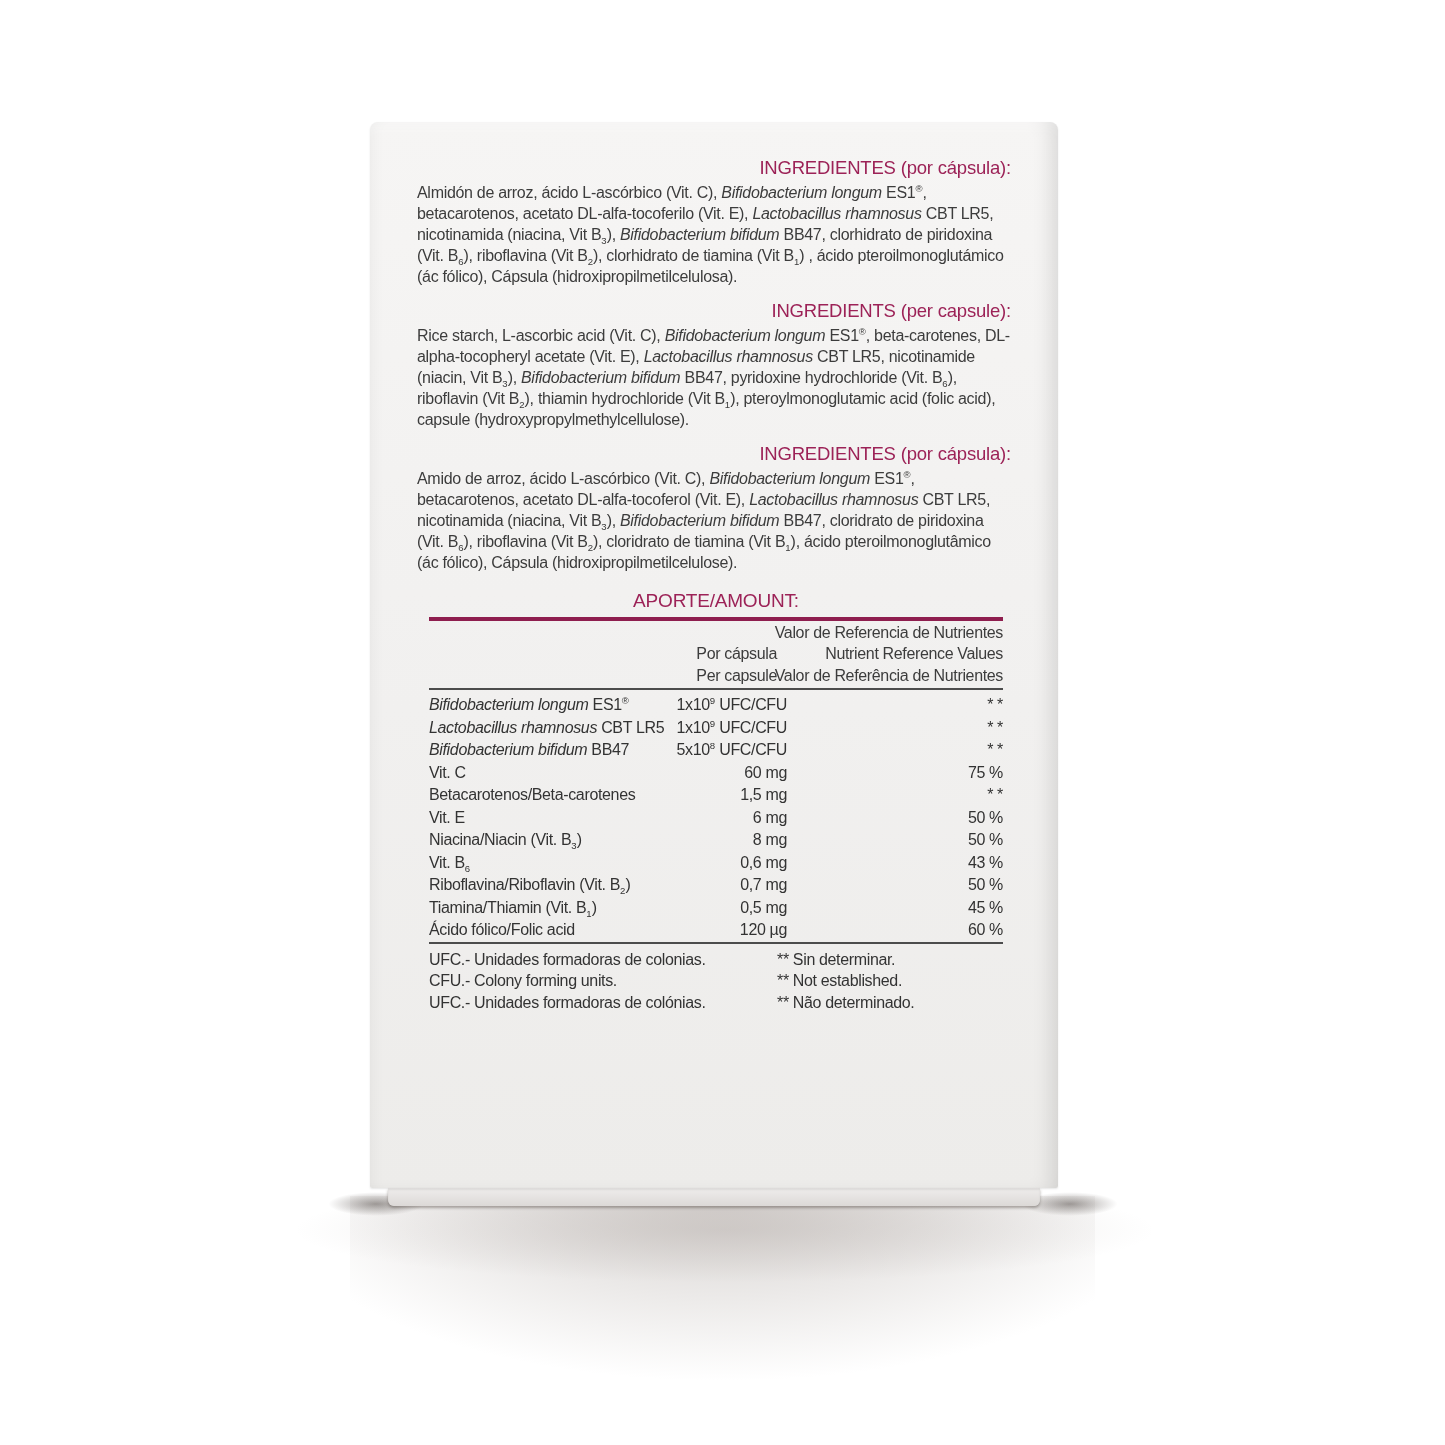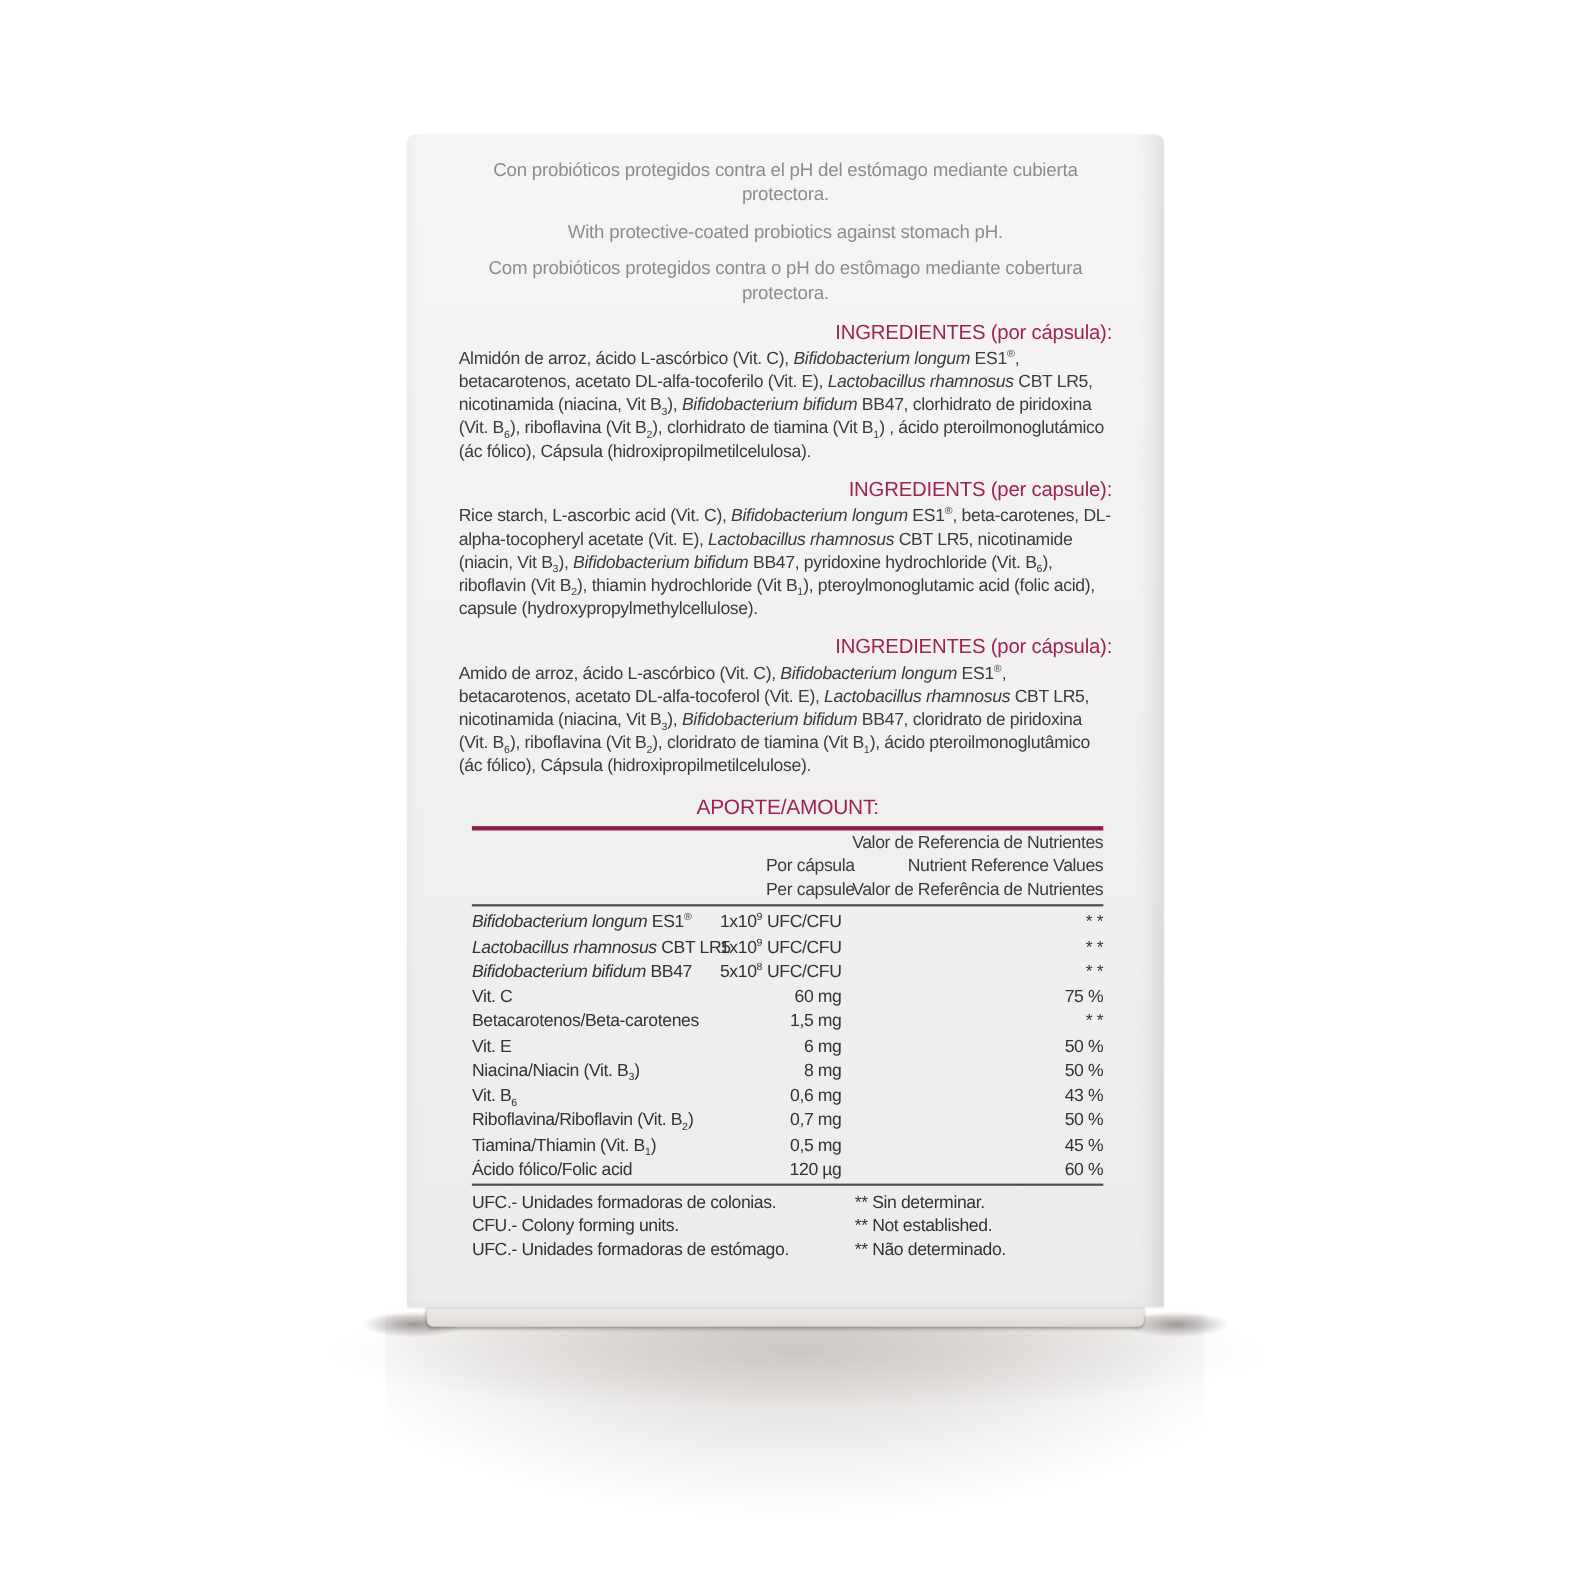--- a/index.html
+++ b/index.html
@@ -51,45 +51,40 @@
   .tbl-header{position:relative;height:67px;font-size:16px;line-height:21.5px;
     color:#3c3c3c;letter-spacing:-0.35px;}
   .hdr-col2{position:absolute;right:226px;bottom:2px;text-align:right;white-space:nowrap;}
   .hdr-col3{position:absolute;right:0;bottom:2px;text-align:right;white-space:nowrap;}
   .rule-dark{height:2px;background:#4c4c4c;}
   .rows{padding:4px 0 0;}
   .trow{position:relative;height:22.5px;font-size:16px;line-height:22.5px;color:#333333;
     letter-spacing:-0.35px;white-space:nowrap;}
   .tname{position:absolute;left:0;}
   .tname i{font-style:italic;}
-  .tamt{position:absolute;right:238px;}
+  .tamt{position:absolute;right:216px;}
   .tnrv{position:absolute;right:0;}
   .footnotes{padding-top:5px;padding-bottom:8px;font-size:16px;line-height:21.5px;
     color:#333333;letter-spacing:-0.35px;}
   .fnrow{position:relative;height:21.5px;white-space:nowrap;}
   .fn-left{position:absolute;left:0;}
   .fn-right{position:absolute;left:348px;}
 </style>
 </head>
 <body>
 
 <div class="stage">
   <div class="shadow-wide"></div>
   <div class="shadow-ground"></div>
   <div class="wing left"></div>
   <div class="wing right"></div>
 
   <div class="panel">
     <div class="panel-inner">
 
-      <div class="intro">
-        <p>Con probióticos protegidos contra el pH del estómago mediante cubierta protectora.</p>
-        <p>With protective-coated probiotics against stomach pH.</p>
-        <p>Com probióticos protegidos contra o pH do estômago mediante cobertura protectora.</p>
-      </div>
 
       <section class="sec">
         <h2>INGREDIENTES (por cápsula):</h2>
         <p><span>Almidón de arroz, ácido L-ascórbico (Vit. C), </span><i>Bifidobacterium longum</i><span> ES1</span><sup>®</sup><span>, betacarotenos, acetato DL-alfa-tocoferilo (Vit. E), </span><i>Lactobacillus rhamnosus</i><span> CBT LR5, nicotinamida (niacina, Vit B</span><sub>3</sub><span>), </span><i>Bifidobacterium bifidum</i><span> BB47, clorhidrato de piridoxina (Vit. B</span><sub>6</sub><span>), riboflavina (Vit B</span><sub>2</sub><span>), clorhidrato de tiamina (Vit B</span><sub>1</sub><span>) , ácido pteroilmonoglutámico (ác fólico), Cápsula (hidroxipropilmetilcelulosa).</span></p>
       </section>
 
       <section class="sec">
         <h2>INGREDIENTS (per capsule):</h2>
         <p><span>Rice starch, L-ascorbic acid (Vit. C), </span><i>Bifidobacterium longum</i><span> ES1</span><sup>®</sup><span>, beta-carotenes, DL-alpha-tocopheryl acetate (Vit. E), </span><i>Lactobacillus rhamnosus</i><span> CBT LR5, nicotinamide (niacin, Vit B</span><sub>3</sub><span>), </span><i>Bifidobacterium bifidum</i><span> BB47, pyridoxine hydrochloride (Vit. B</span><sub>6</sub><span>), riboflavin (Vit B</span><sub>2</sub><span>), thiamin hydrochloride (Vit B</span><sub>1</sub><span>), pteroylmonoglutamic acid (folic acid), capsule (hydroxypropylmethylcellulose).</span></p>
       </section>
@@ -180,21 +175,21 @@
         <div class="footnotes">
           <div class="fnrow">
             <span class="fn-left">UFC.- Unidades formadoras de colonias.</span>
             <span class="fn-right">** Sin determinar.</span>
           </div>
           <div class="fnrow">
             <span class="fn-left">CFU.- Colony forming units.</span>
             <span class="fn-right">** Not established.</span>
           </div>
           <div class="fnrow">
-            <span class="fn-left">UFC.- Unidades formadoras de estómago.</span>
+            <span class="fn-left">UFC.- Unidades formadoras de colónias.</span>
             <span class="fn-right">** Não determinado.</span>
           </div>
         </div>
       </div>
 
     </div>
   </div>
 
   <div class="flap"></div>
 </div>

